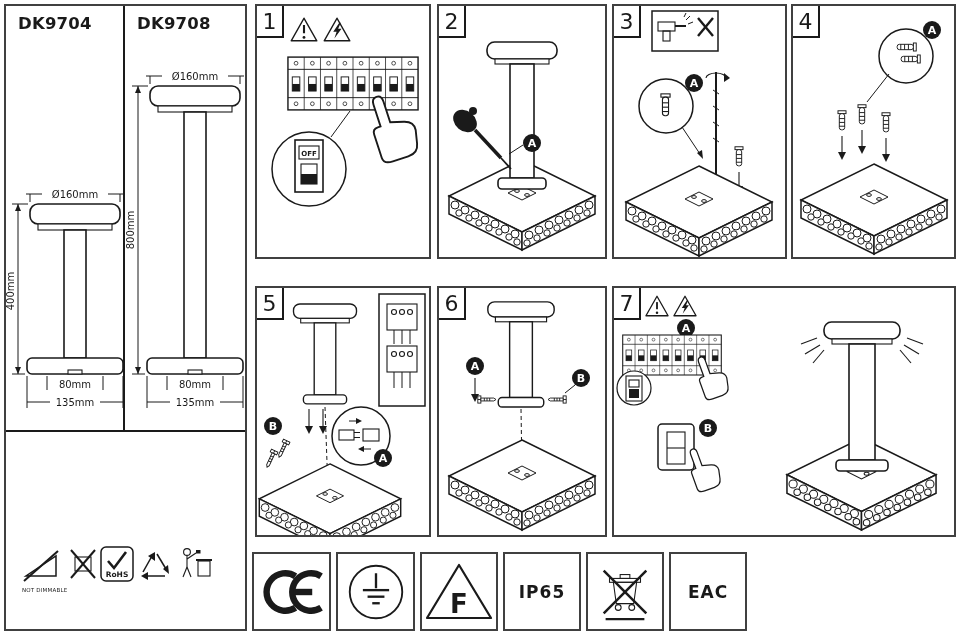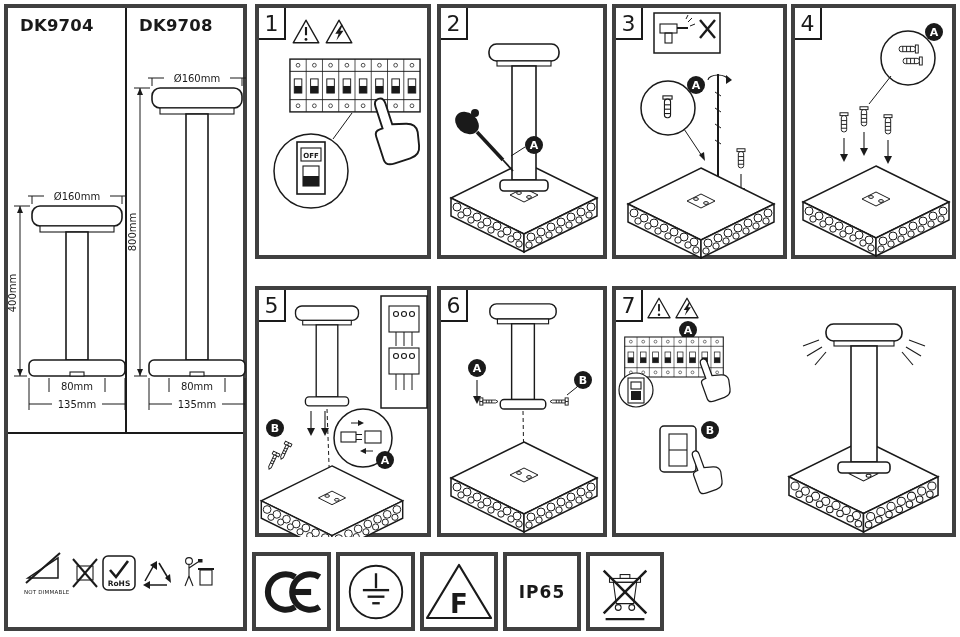--- a/index.html
+++ b/index.html
@@ -1,37 +1,37 @@
 <!DOCTYPE html>
 <html><head>
 <meta charset="utf-8">
 <style>
   *{box-sizing:border-box;margin:0;padding:0}
   html,body{background:#fff}
   body{font-family:"DejaVu Sans","Liberation Sans",sans-serif;color:#1a1a1a}
   .sheet{position:relative;width:960px;height:637px;background:#fff;overflow:hidden}
-  .panel{position:absolute;border:4px solid #404040;background:#fff}
+  .panel{position:absolute;border:2px solid #404040;background:#fff}
   .stepnum{position:absolute;top:0;left:0;width:27px;height:32px;border-right:2px solid #1a1a1a;
            border-bottom:2px solid #1a1a1a;display:flex;align-items:center;justify-content:center;
            font-size:22px;background:#fff;z-index:3}
   .model{position:absolute;font-size:16.5px;font-weight:bold;letter-spacing:.2px}
   svg{display:block}
   svg text{font-family:"DejaVu Sans","Liberation Sans",sans-serif}
   .dl{stroke:#1a1a1a;stroke-width:1;fill:none}
   .dt{font-size:10px;fill:#1a1a1a}
   .fw{fill:#fff;stroke:#1a1a1a;stroke-width:1.6}
   .fw1{fill:#fff;stroke:#1a1a1a;stroke-width:1.1}
   .fb{fill:#1a1a1a}
   .ln{stroke:#1a1a1a;stroke-width:1.5;fill:none}
   .ln1{stroke:#1a1a1a;stroke-width:1.1;fill:none}
   .ln2{stroke:#1a1a1a;stroke-width:2;fill:none}
   .bt{font-size:11px;font-weight:bold;fill:#fff}
   .certbox{display:flex;align-items:center;justify-content:center}
   .bigmark{font-size:17px;font-weight:bold;letter-spacing:1px}
-  .iconrow{position:absolute;left:16px;top:538px;display:flex;gap:1px;align-items:flex-end}
+  .iconrow{position:absolute;left:16px;top:538px;display:flex;gap:1px;align-items:flex-start}
   .iconcell{text-align:center}
   .iconlabel{font-size:5.5px;letter-spacing:.2px;margin-top:1px;white-space:nowrap}
 </style>
 </head>
 <body>
 
 <svg width="0" height="0" style="position:absolute" aria-hidden="true">
 <defs>
   <symbol id="sym-base" viewBox="0 0 150 95">
     <polygon points="75,2 148,38 75,74 2,38" fill="#fff" stroke="#1a1a1a" stroke-width="1.5"></polygon>
@@ -578,14 +578,17 @@
       <polygon points="20,24 44,24 41,46 23,46" class="ln1"></polygon>
       <rect x="16" y="20" width="32" height="4" class="ln1"></rect>
       <rect x="27" y="16" width="10" height="4" class="ln1"></rect>
       <circle cx="25" cy="50" r="3" class="ln1"></circle>
         <circle cx="39" cy="50" r="3" class="ln1"></circle>
       <line x1="10" y1="12" x2="54" y2="56" stroke="#1a1a1a" stroke-width="2.5"></line>
       <line x1="54" y1="12" x2="10" y2="56" stroke="#1a1a1a" stroke-width="2.5"></line>
       <line x1="12" y1="62" x2="52" y2="62" stroke="#1a1a1a" stroke-width="2.5"></line>
     </svg>
   </div>
+  <div class="panel certbox" style="left:669px;top:552px;width:78px;height:79px">
+    <div class="bigmark">EAC</div>
+  </div>
 
 </div>
 
 </body></html>

